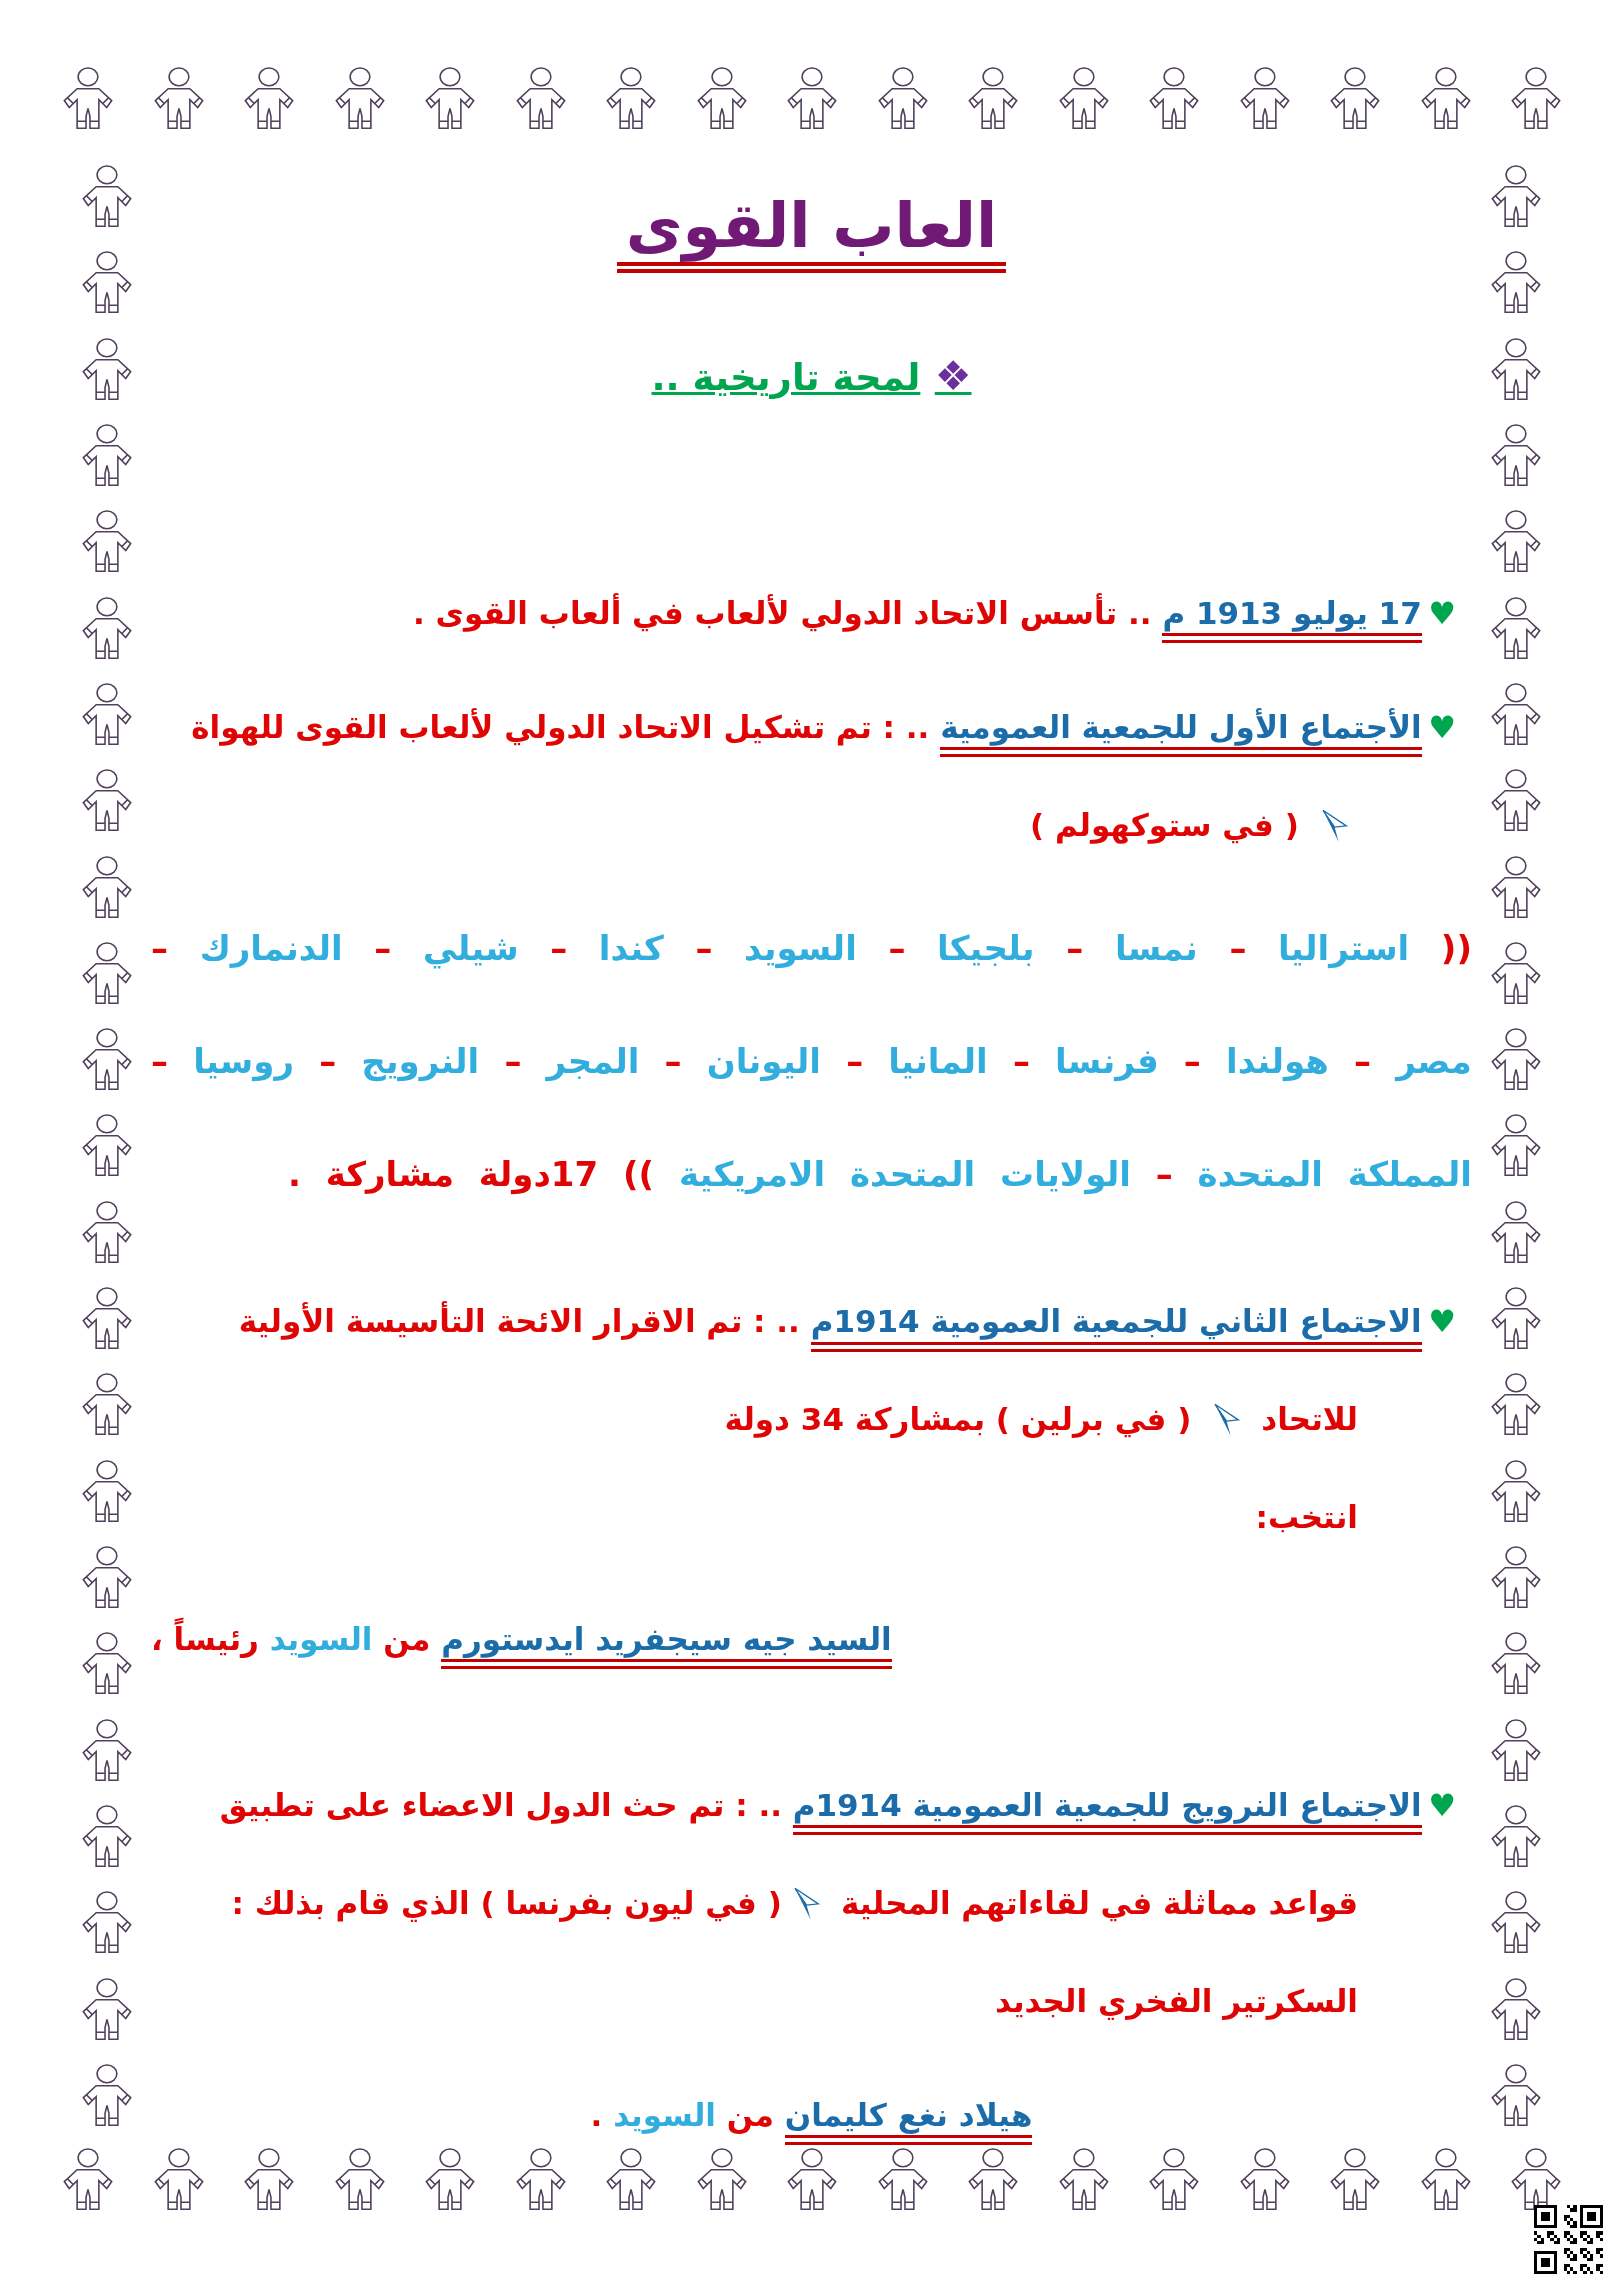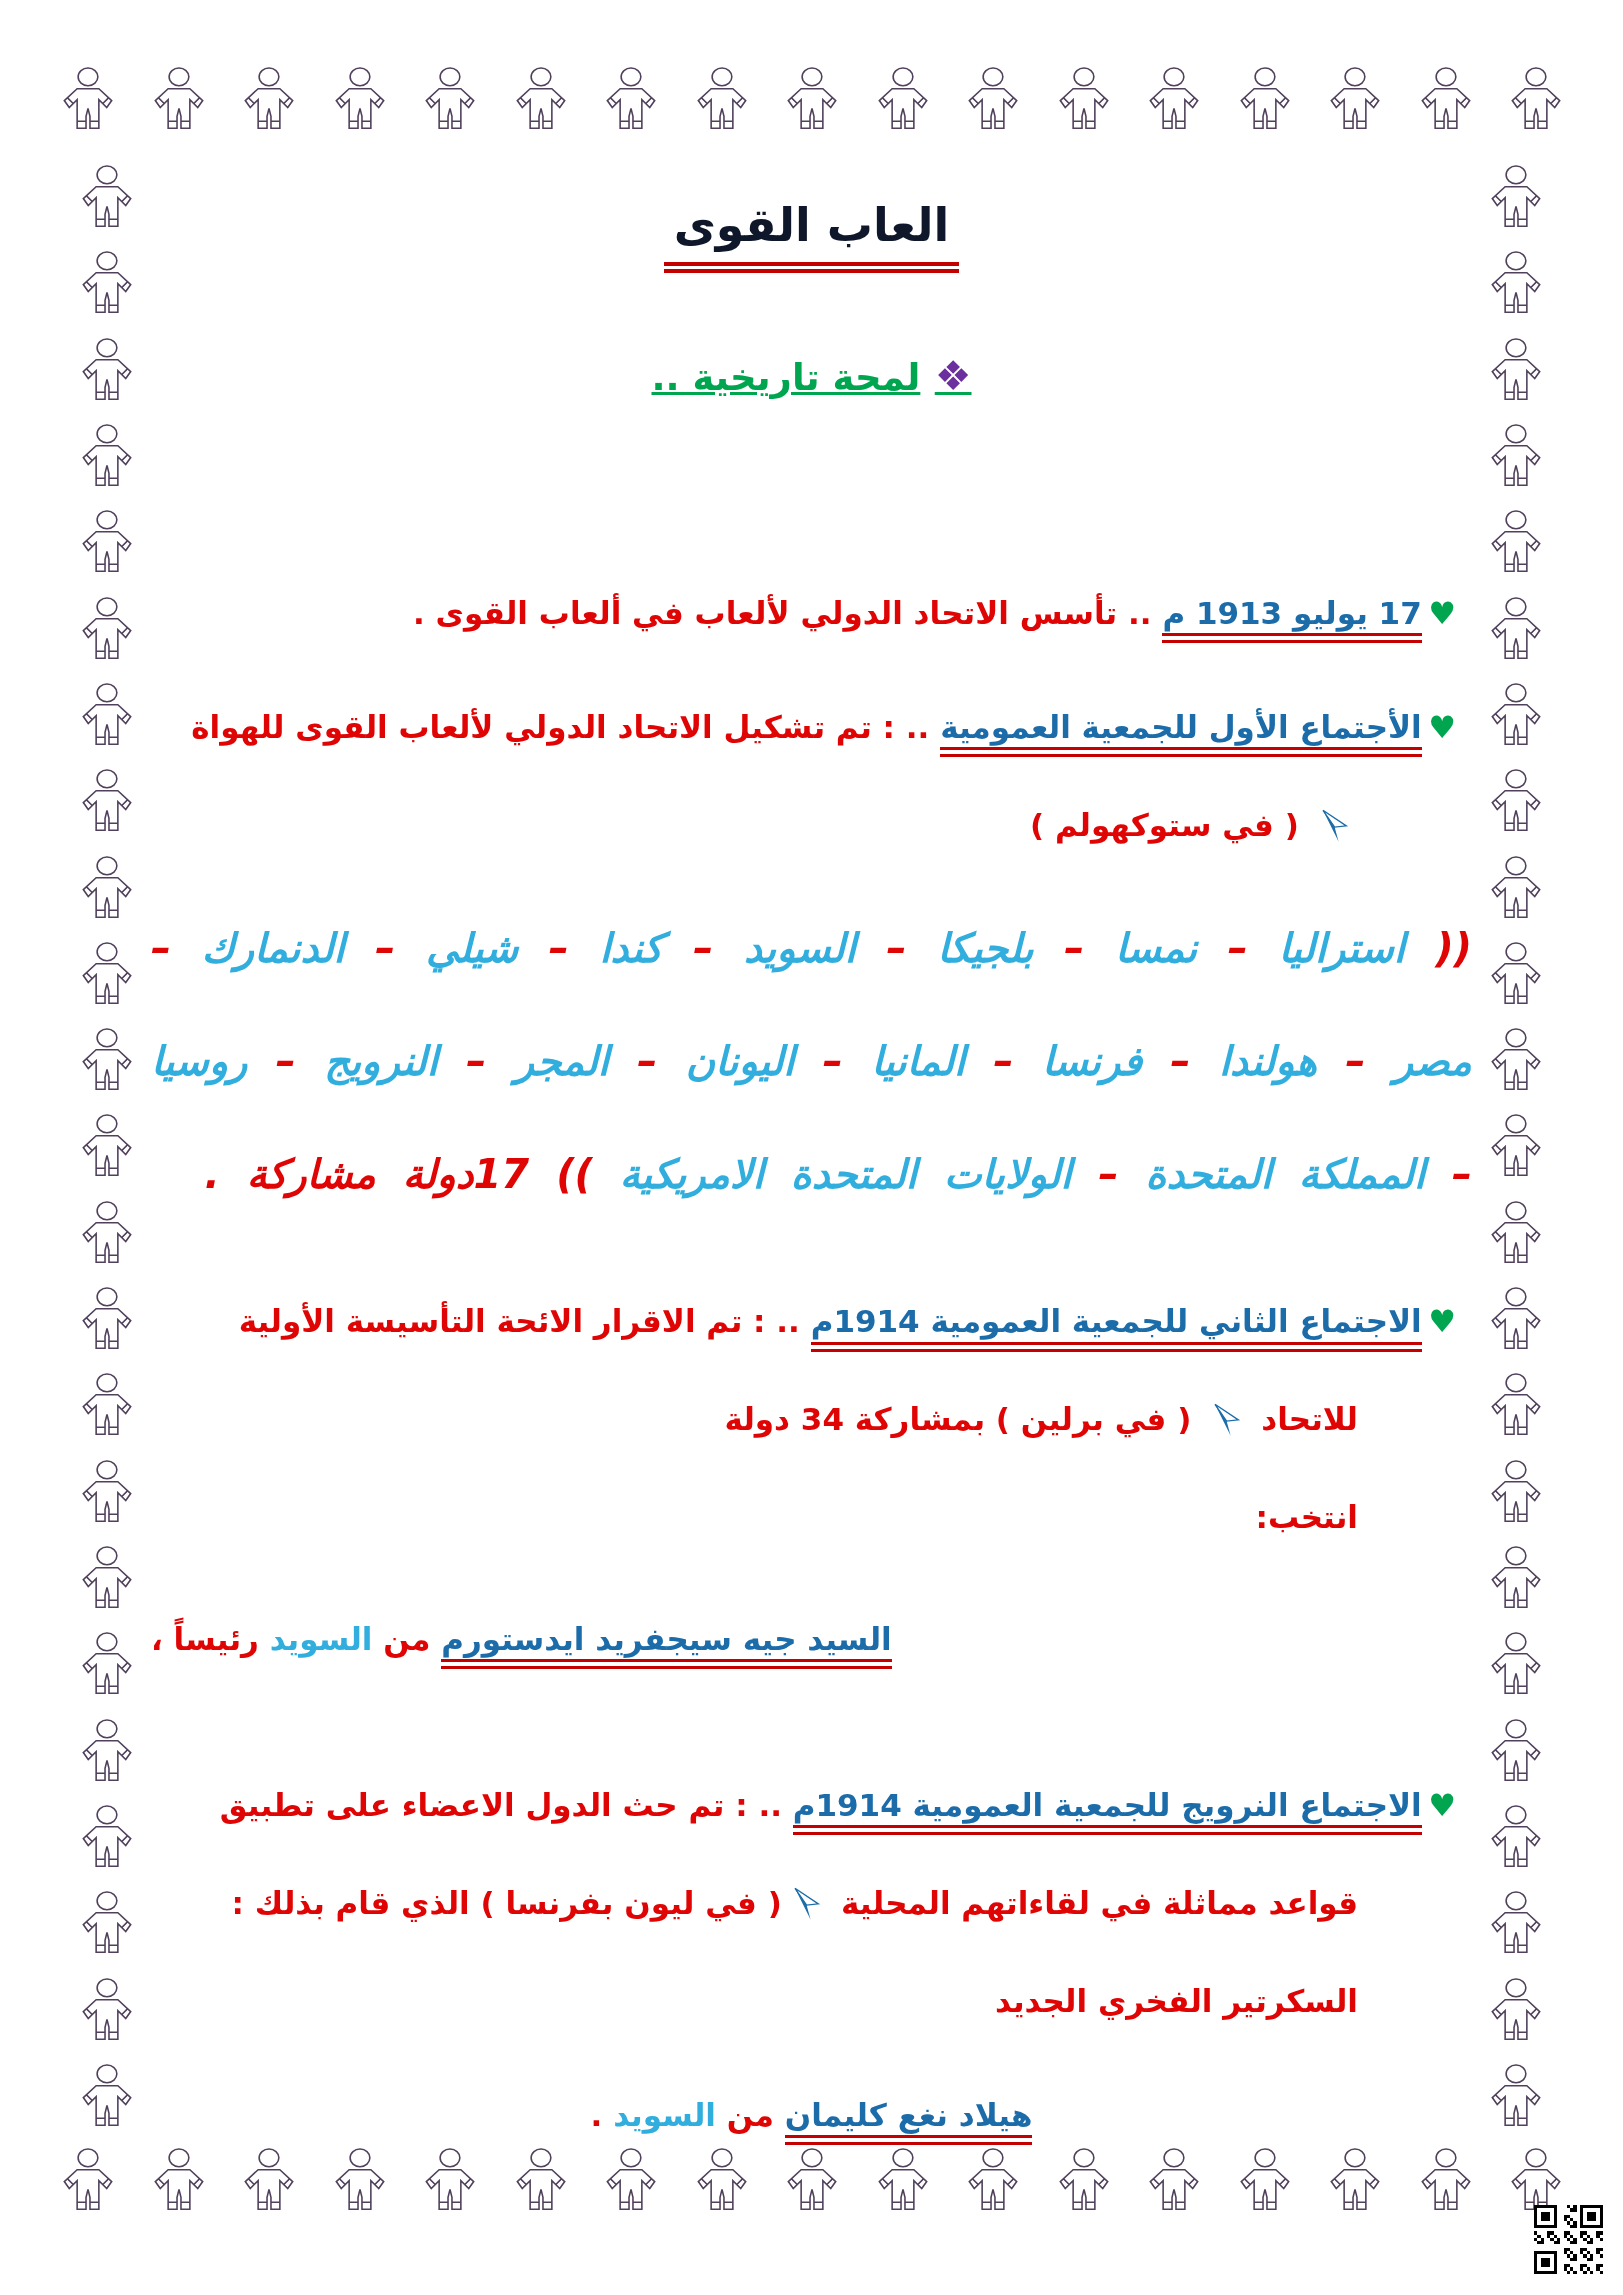--- a/index.html
+++ b/index.html
@@ -10,30 +10,30 @@
   .person ellipse,.person path{fill:none;stroke:#50405c;stroke-width:1.6px;}
   .border-row{position:absolute;display:flex;justify-content:space-between;left:58px;width:1508px;}
   .border-row.top{top:67px;}
   .border-row.bottom{top:2148px;}
   .border-col{position:absolute;display:flex;flex-direction:column;justify-content:space-between;top:165px;height:1976px;}
   .border-col.left{left:77px;}
   .border-col.right{left:1486px;}
 
   
   .content{position:absolute;left:151px;right:151px;top:193px;direction:rtl;text-align:right;}
-  .title{width:max-content;margin:0 auto;font-size:46px;line-height:65px;color:#0f172a;
+  .title{width:max-content;margin:0 auto;font-size:62px;line-height:65px;color:#701a75;
          padding:0 9.2px 3.9px 9.2px;border-bottom:11.8px double #c40000;}
   .subtitle{text-align:center;margin-top:77px;font-size:37px;line-height:52px;color:#00a550;text-decoration:underline;}
   .subtitle .diamond{color:#6b2f9e;font-size:41px;margin-left:14.4px;}
 
   .para{font-size:31px;line-height:98px;color:#e00505;margin:16px;padding-right:98px;text-indent:-98px;}
   .p-founding{margin-top:160px;}
   .p-meeting1{margin-top:7.9px;}
-  .countries{font-size:40px;line-height:113px;color:#31aedd;margin:18.3px 0 0 0;
-             text-align:justify;word-spacing:13px;font-style:italic;}
+  .countries{font-size:34px;line-height:113px;color:#31aedd;margin:18.3px 0 0 0;
+             text-align:justify;word-spacing:13px;}
   .p-meeting2{margin-top:41px;}
   .elect-line{font-size:31px;line-height:98px;color:#e00505;margin:23.6px 0 0 0;text-align:left;}
   .elect-line.second{margin-top:0;}
   .p-meeting3{margin-top:68px;}
   .final-line{font-size:31px;line-height:98px;color:#e00505;margin:0;text-align:center;}
 
   .heart{color:#00a550;margin-left:6.5px;}
   .red{color:#e00505;}
   .cyan{color:#31aedd;}
   .blue-u{color:#1b6ca8;border-bottom:10.5px double #c40000;padding-bottom:2.6px;}

